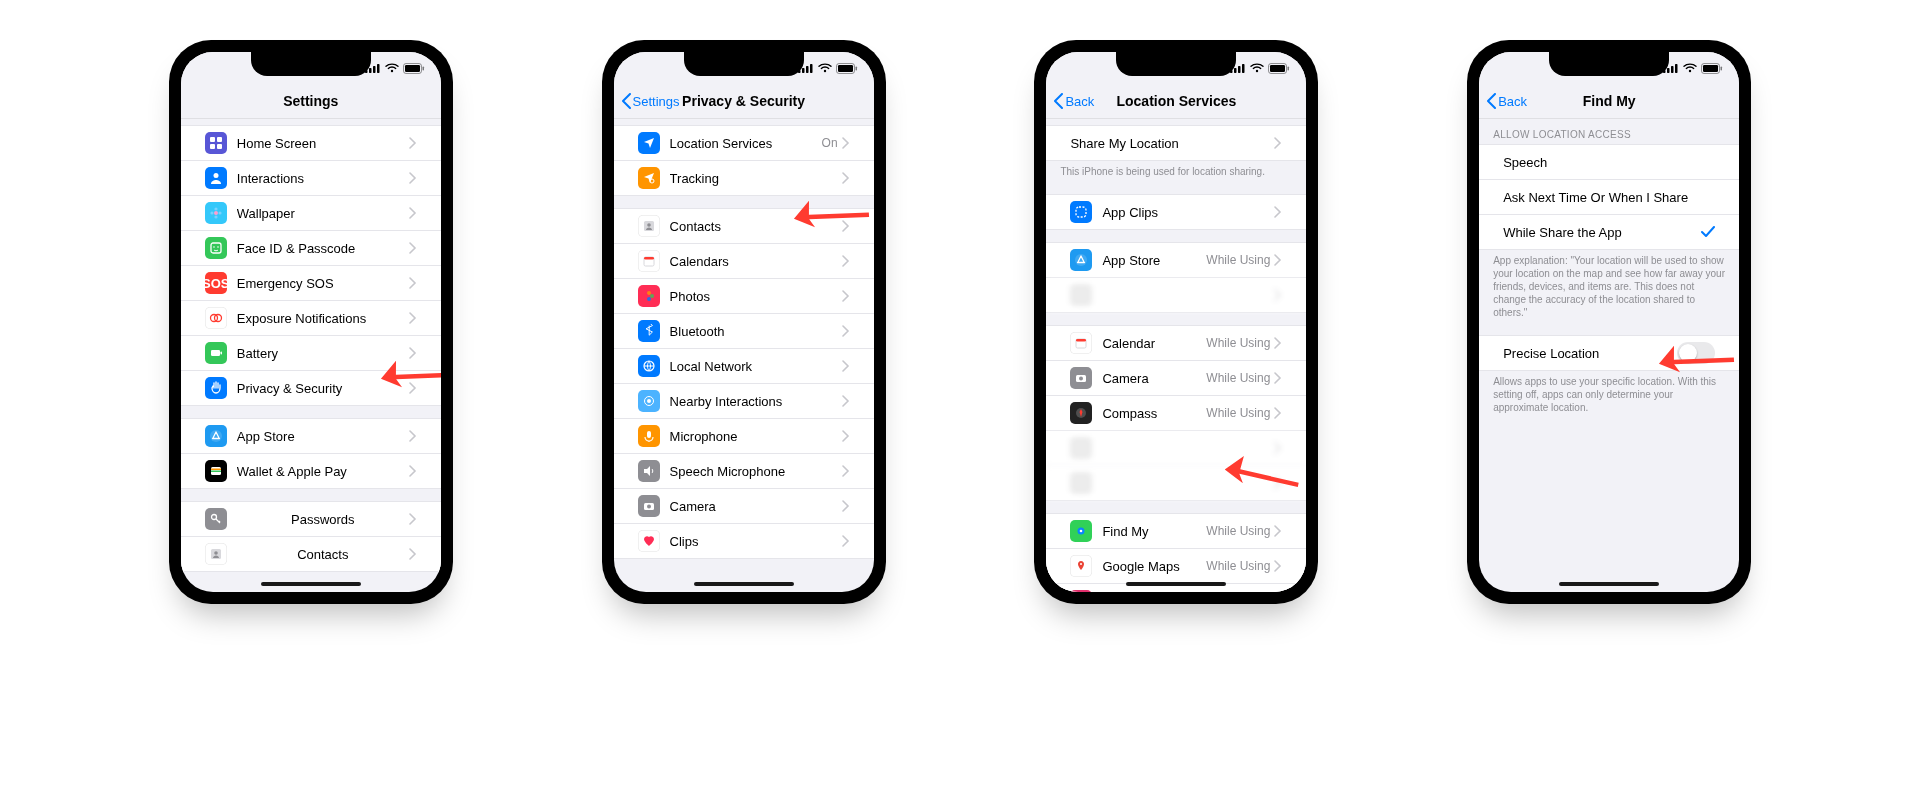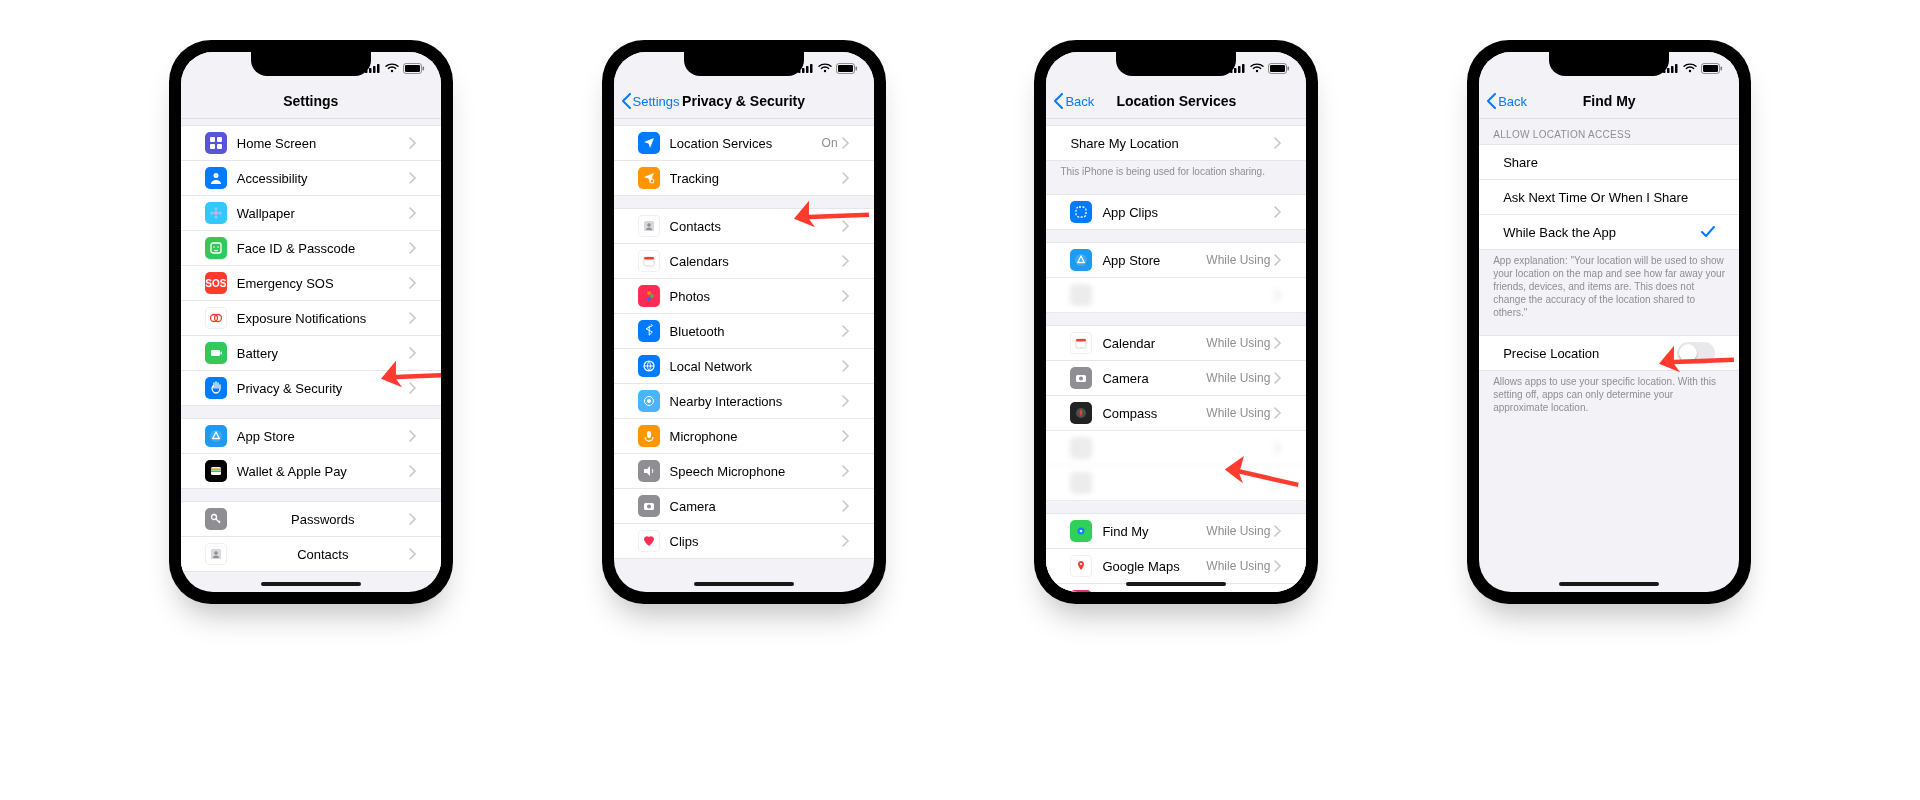--- a/index.html
+++ b/index.html
@@ -158,21 +158,21 @@
                 </svg>
               </span>
             </div>
             <div class="row">
               <div class="icon" style="background: rgb(0, 122, 255);">
                 <svg width="14" height="14" viewBox="0 0 14 14">
                   <circle cx="7" cy="4.5" r="2.5" fill="#fff"></circle>
                   <path d="M2 13c0-3 3-4 5-4s5 1 5 4" fill="#fff"></path>
                 </svg>
               </div>
-              <div class="label">Accessibility</div>
+              <div class="label">Interactions</div>
               <span class="chev">
                 <svg width="8" height="12" viewBox="0 0 8 12">
                   <path d="M1 1l5 5-5 5" stroke="#c7c7cc" stroke-width="1.6" fill="none" stroke-linecap="round"></path>
                 </svg>
               </span>
             </div>
             <div class="row">
               <div class="icon" style="background: rgb(52, 200, 250);">
                 <svg width="14" height="14" viewBox="0 0 14 14">
                   <circle cx="7" cy="7" r="2" fill="#ff9ecf"></circle>
@@ -200,21 +200,21 @@
               </div>
               <div class="label">Face ID &amp; Passcode</div>
               <span class="chev">
                 <svg width="8" height="12" viewBox="0 0 8 12">
                   <path d="M1 1l5 5-5 5" stroke="#c7c7cc" stroke-width="1.6" fill="none" stroke-linecap="round"></path>
                 </svg>
               </span>
             </div>
             <div class="row">
               <div class="icon" style="background: rgb(255, 59, 48);">
-                <span style="font-size:10px;font-weight:700;color:#fff">SOS</span>
+                <span style="font-size:13px;font-weight:700;color:#fff">SOS</span>
               </div>
               <div class="label">Emergency SOS</div>
               <span class="chev">
                 <svg width="8" height="12" viewBox="0 0 8 12">
                   <path d="M1 1l5 5-5 5" stroke="#c7c7cc" stroke-width="1.6" fill="none" stroke-linecap="round"></path>
                 </svg>
               </span>
             </div>
             <div class="row">
               <div class="icon" style="background: rgb(255, 255, 255); box-shadow: rgba(0, 0, 0, 0.12) 0px 0px 0px 0.5px inset;">
@@ -794,27 +794,27 @@
           </svg>
           <span>Back</span>
         </div>
         <div class="navtitle">Find My</div>
       </div>
       <div class="content">
         <div class="group first">
           <div class="grplabel">ALLOW LOCATION ACCESS</div>
           <div style="background: var(--row); border-top: 0.5px solid var(--sep); border-bottom: 0.5px solid var(--sep);">
             <div class="row">
-              <div class="label">Share</div>
+              <div class="label">Speech</div>
             </div>
             <div class="row">
               <div class="label">Ask Next Time Or When I Share</div>
             </div>
             <div class="row">
-              <div class="label">While Back the App</div>
+              <div class="label">While Share the App</div>
               <span>
                 <svg width="14" height="12" viewBox="0 0 14 12">
                   <path d="M1 6l4 4 8-9" stroke="#007aff" stroke-width="2" fill="none" stroke-linecap="round" stroke-linejoin="round"></path>
                 </svg>
               </span>
             </div>
           </div>
           <div class="grpnote">App explanation: "Your location will be used to show your location on the map and see how far away your friends, devices, and items are. This does not change the accuracy of the location shared to others."</div>
         </div>
         <div class="group">

